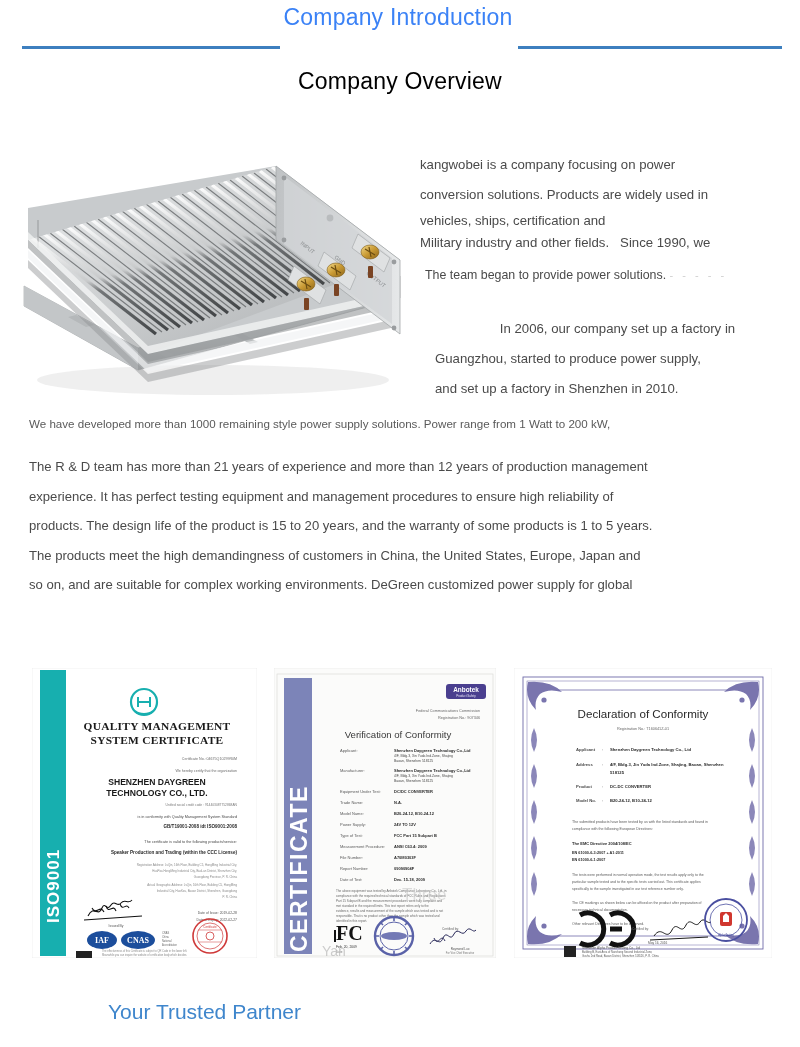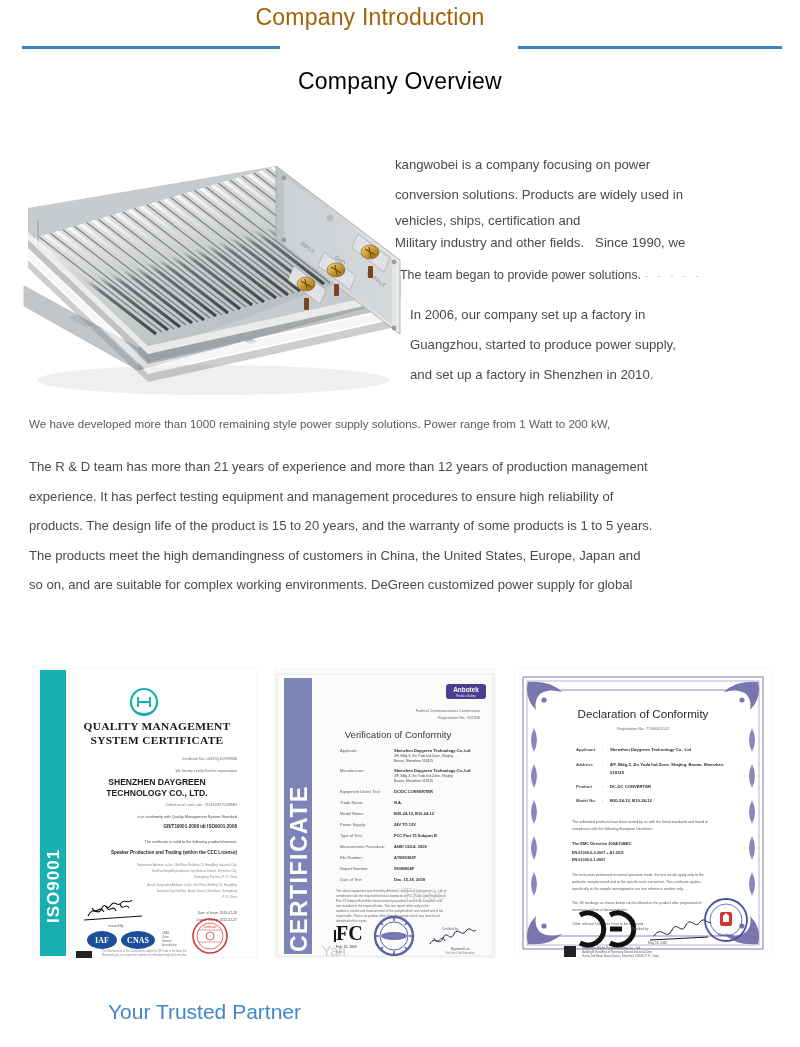--- a/index.html
+++ b/index.html
@@ -10,38 +10,38 @@
     color:#3a3a3a;
     overflow:hidden;
     position:relative;
   }
   .page{position:relative;width:800px;height:1047px;}
 
   
   .hdr-title{
     position:absolute;left:0;top:4px;width:740px;
     text-align:center;
-    font-size:23px;color:#a16207;letter-spacing:.2px;
+    font-size:23px;color:#3b82f6;letter-spacing:.2px;padding-left:28px;
   }
   .rule-left{position:absolute;left:22px;top:46px;width:258px;height:3px;background:#3d7fbf;}
   .rule-right{position:absolute;left:518px;top:46px;width:264px;height:3px;background:#3d7fbf;}
   .hdr-sub{
     position:absolute;left:0;top:68px;width:800px;
     text-align:center;font-size:23px;color:#000000;letter-spacing:.2px;
   }
 
   
   .product{
     position:absolute;left:8px;top:148px;width:408px;height:260px;
     overflow:hidden;
   }
   .product svg{display:block;}
 
   
-  .intro{position:absolute;left:395px;top:150px;width:380px;}
+  .intro{position:absolute;left:420px;top:150px;width:380px;}
   .intro p{margin:0;font-size:13.2px;color:#4a4a4a;line-height:30px;}
   .intro .tight{line-height:22px;}
   .intro .small{font-size:12.4px;}
   .dots{color:#cfcfcf;letter-spacing:3px;font-size:11px;}
 
   
   .body-first{
     position:absolute;left:29px;top:412px;width:750px;
     font-size:11.6px;color:#5a5a5a;line-height:24px;
   }
@@ -232,21 +232,21 @@
     <p class="tight">vehicles, ships, certification and</p>
     <p class="tight">
       <span>Military industry and other fields.</span>
       &nbsp;
       <span>Since 1990, we</span>
     </p>
     <p class="small" style="margin-top:6px;padding-left:5px;">
       <span>The team began to provide power solutions.</span>
       <span class="dots">-  - - - -</span>
     </p>
-    <p style="margin-top:10px;padding-left:15px;">In 2006, our company set up a factory in</p>
+    <p style="margin-top:24px;padding-left:15px;text-align:center;">In 2006, our company set up a factory in</p>
     <p style="padding-left:15px;">Guangzhou, started to produce power supply,</p>
     <p style="padding-left:15px;">and set up a factory in Shenzhen in 2010.</p>
   </div>
 
   <div class="body-first">We have developed more than 1000 remaining style power supply solutions. Power range from 1 Watt to 200 kW,</div>
   <div class="body-main">
     <p>The R &amp; D team has more than 21 years of experience and more than 12 years of production management</p>
     <p>experience. It has perfect testing equipment and management procedures to ensure high reliability of</p>
     <p>products. The design life of the product is 15 to 20 years, and the warranty of some products is 1 to 5 years.</p>
     <p>The products meet the high demandingness of customers in China, the United States, Europe, Japan and</p>

